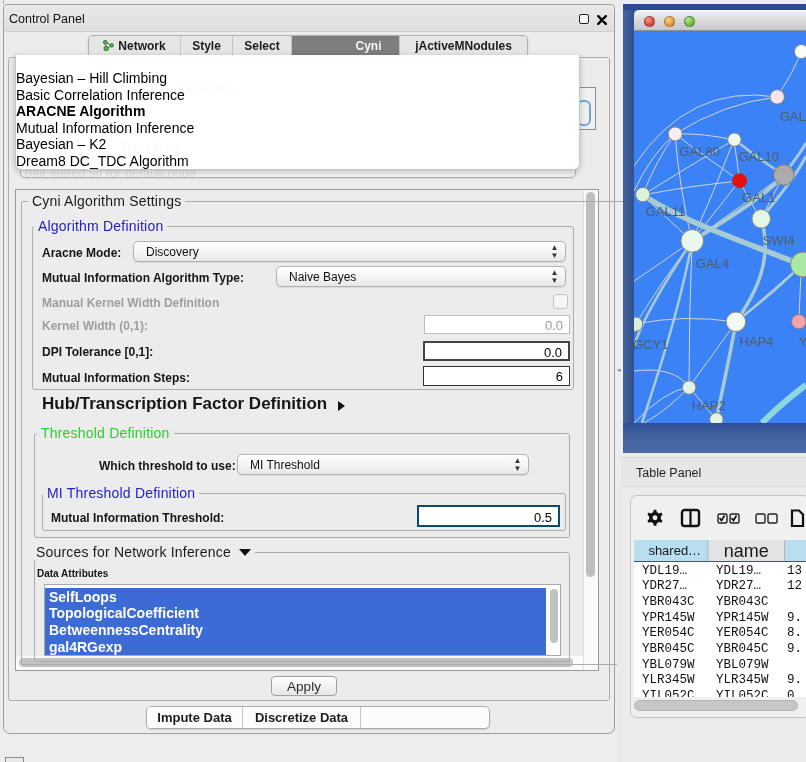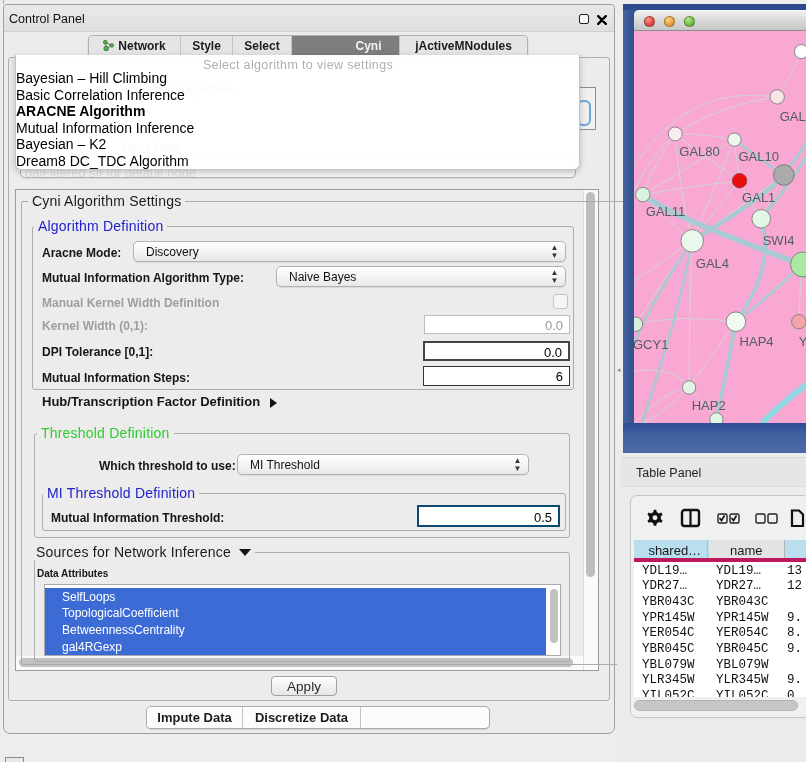--- a/index.html
+++ b/index.html
@@ -100,21 +100,21 @@
     <span>0.0</span>
   </div>
 <div class="lbl" style="left:42px; top:345px;">DPI Tolerance [0,1]:</div>
 <div class="fld" style="left:423px; top:341px; width:147px; height:20px; border:2px solid #444; color:#000;">
     <span>0.0</span>
   </div>
 <div class="lbl" style="left:42px; top:371px;">Mutual Information Steps:</div>
 <div class="fld" style="left:423px; top:366px; width:147px; height:20px; border:1px solid #333; color:#000;">
     <span>6</span>
   </div>
-<div class="lbl" style="left:42px; top:394px; font-size:13px;">Hub/Transcription Factor Definition
+<div class="lbl" style="left:42px; top:394px; font-size:17px;">Hub/Transcription Factor Definition
   <span style="display:inline-block; margin-left:6px; width:0; height:0; border-left:7px solid #111; border-top:5px solid transparent; border-bottom:5px solid transparent; vertical-align:-2px;"></span></div>
 
 <div class="grp" style="left:34px; top:433px; width:536px; height:105px;">
   <span class="gt" style="left:2px; color:#2ECC2E;">Threshold Definition</span>
 </div>
 <div class="lbl" style="left:99px; top:459px;">Which threshold to use:</div>
 <div class="combo" style="left:237px; top:454px; width:292px; height:21px;">
   <span class="tx">MI Threshold</span>
     <span class="arr">▲<br>▼</span>
 </div>
@@ -127,21 +127,21 @@
   </div>
 
 <div class="grp" style="left:34px; top:552px; width:536px; height:110px;">
   <span class="gt" style="left:-3px; color:#1A1A1A;">Sources for Network Inference
   <span style="display:inline-block; margin-left:4px; width:0; height:0; border-top:7px solid #111; border-left:6px solid transparent; border-right:6px solid transparent; vertical-align:1px;"></span></span>
 </div>
 <div class="lbl" style="left:37px; top:568px; font-size:10px;">Data Attributes</div>
 <div class="abs" style="left:44px; top:584px; width:517px; height:72px; border:1px solid #A9A9A9; background:#fff;"></div>
 <div class="abs" style="left:45px; top:585px; width:501px; height:70px; background:#fff;">
   <div class="abs" style="left:0; top:2.5px; width:501px; height:67px; background:#3D6BD5;"></div>
-  <div class="abs" style="left:17px; top:3.5px; color:#fff; font-size:12px; line-height:16.75px; white-space:pre;">SelfLoops
+  <div class="abs" style="left:4px; top:3.5px; color:#fff; font-size:14px; line-height:16.75px; white-space:pre;font-weight:bold;">SelfLoops
 TopologicalCoefficient
 BetweennessCentrality
 gal4RGexp</div>
 </div>
 <div class="abs" style="left:549.5px; top:589px; width:8.5px; height:54px; background:#C2C2C2; border-radius:4px;"></div>
 
 <div class="abs" style="left:271px; top:676px; width:66px; height:20px; border:1px solid #A0A0A0;
   border-radius:4px; background:linear-gradient(#FFFFFF,#E6E6E6); font-size:13.5px; color:#2A2A2A;
   text-align:center; line-height:19px;">Apply</div>
 
@@ -155,21 +155,20 @@
   .btab { font-size:13px; font-weight:bold; color:#1C1C1C; text-align:center;
     line-height:22px; border-right:1px solid #C4C4C4; background:#FCFCFC; }
   .btab.bsel { background:#8A8A8A; color:#F2F2F2; }
 </style>
 
 <div class="abs" style="left:5px; top:757px; width:19px; height:16px; border:1.5px solid #8A8A8A; background:#E8E8E8;"></div>
 
 <div class="abs" style="left:14.5px; top:54.5px; width:565px; height:115px;
   background:rgba(255,255,255,0.97); border:1px solid #C6C6C6; border-top:none;
   border-radius:0 0 6px 6px; box-shadow:0 2px 6px rgba(0,0,0,0.22); z-index:20;">
-  <div class="abs" style="left:0; top:3px; width:565px; text-align:center; font-size:12.5px; letter-spacing:0.35px; color:#AFAFAF;">Select algorithm to view settings</div>
   <div class="abs" style="left:105px; top:28px; font-size:12px; color:rgba(80,80,80,0.03); font-weight:bold;">Inference Algorithm</div>
   <div class="abs" style="left:105px; top:86px; font-size:12px; color:rgba(80,80,80,0.03); font-weight:bold;">Table Data</div>
   <div class="abs" style="left:0.5px; top:15.5px; font-size:14px; color:#000; line-height:16.5px; white-space:pre;">Bayesian – Hill Climbing
 Basic Correlation Inference
 <b>ARACNE Algorithm</b>
 Mutual Information Inference
 Bayesian – K2
 Dream8 DC_TDC Algorithm</div>
 </div>
 
@@ -183,21 +182,21 @@
 
 <div class="abs" style="left:634px; top:10px; width:172px; height:21px;
   background:linear-gradient(#F0F0F0,#D9D9D9 50%,#C7C7C7); border-bottom:1px solid #8F8F8F;
   border-radius:5px 0 0 0; border-top:1px solid #F8F8F8;">
   <div class="tl" style="left:10px; background:radial-gradient(circle at 35% 30%, #F59A90, #DF4F47 55%, #B33B34);"></div>
   <div class="tl" style="left:30px; background:radial-gradient(circle at 35% 30%, #F7D08A, #E8A33D 55%, #C07F2D);"></div>
   <div class="tl" style="left:50px; background:radial-gradient(circle at 35% 30%, #BCE59A, #77C043 55%, #569A33);"></div>
 </div>
 <style>.tl{position:absolute; top:5px; width:11px; height:11px; border-radius:50%; border:0.5px solid rgba(0,0,0,0.25);}</style>
 
-<div class="abs" style="left:634px; top:31px; width:172px; height:392px; background:#f9a8d4;">
+<div class="abs" style="left:634px; top:31px; width:172px; height:392px; background:#3b82f6;">
 <svg width="172" height="392" viewBox="0 0 172 392" style="position:absolute; left:0; top:0;">
   <g fill="none" stroke="#D0D5D7" stroke-width="1">
     <path d="M 0,135 Q 55,52 143,66"></path>
     <path d="M 0,160 Q 18,122 41,103"></path>
     <path d="M 41,103 Q 70,102 100,109"></path>
     <path d="M 143,66 Q 160,40 167,21"></path>
     <path d="M 41,103 Q 90,72 143,66"></path>
     <path d="M 41,103 Q 70,125 105.6,149.7"></path>
     <path d="M 41,103 Q 45,155 58,210"></path>
     <path d="M 41,103 Q 22,130 8.8,163.6"></path>
@@ -288,23 +287,23 @@
   <g fill="none" stroke="#222" stroke-width="1.4">
     <rect x="73" y="6" width="9" height="9" rx="1.5"></rect>
     <rect x="85" y="6" width="9" height="9" rx="1.5"></rect>
     <rect x="111" y="6" width="9" height="9" rx="1.5"></rect>
     <rect x="123" y="6" width="9" height="9" rx="1.5"></rect>
   </g>
   <path d="M 74.5,10 l 2,2.5 l 3,-5 M 86.5,10 l 2,2.5 l 3,-5" fill="none" stroke="#111" stroke-width="1.6"></path>
   <path d="M 147,2.5 h 7 l 4,4 v 11.5 h -11 z" fill="none" stroke="#111" stroke-width="2.2"></path>
 </svg>
 
-<div class="abs" style="left:634px; top:540px; width:172px; height:22px; background:#B9DEEE; border-bottom:4px solid #be185d; overflow:hidden;">
+<div class="abs" style="left:634px; top:540px; width:172px; height:22px; background:#B9DEEE; border-bottom:1px solid #be185d; overflow:hidden;">
   <div class="abs" style="left:0; top:0; width:73.5px; height:22px; border-right:1px solid #A7C2CC; font-size:13px; color:#1A1A1A; text-align:center; line-height:22px; text-indent:9px;">shared…</div>
-  <div class="abs" style="left:74.5px; top:0; width:76.5px; height:22px; background:#E3E3E3; border-right:1px solid #B5B5B5; font-size:13px; color:#1A1A1A; text-align:center; line-height:22px;">name</div>
+  <div class="abs" style="left:74.5px; top:0; width:76.5px; height:22px; background:#E3E3E3; border-right:1px solid #B5B5B5; font-size:18px; color:#1A1A1A; text-align:center; line-height:22px;">name</div>
 </div>
 
 <div class="abs" style="left:634px; top:562px; width:172px; height:135px; background:#fff; overflow:hidden; padding-top:1.5px; font-size:12.5px; color:#111;">
   <div class="row">
       <span class="c1">YDL19…</span>
       <span class="c2">YDL19…</span>
       <span class="c3">13</span>
     </div>
   <div class="row">
       <span class="c1">YDR27…</span>

